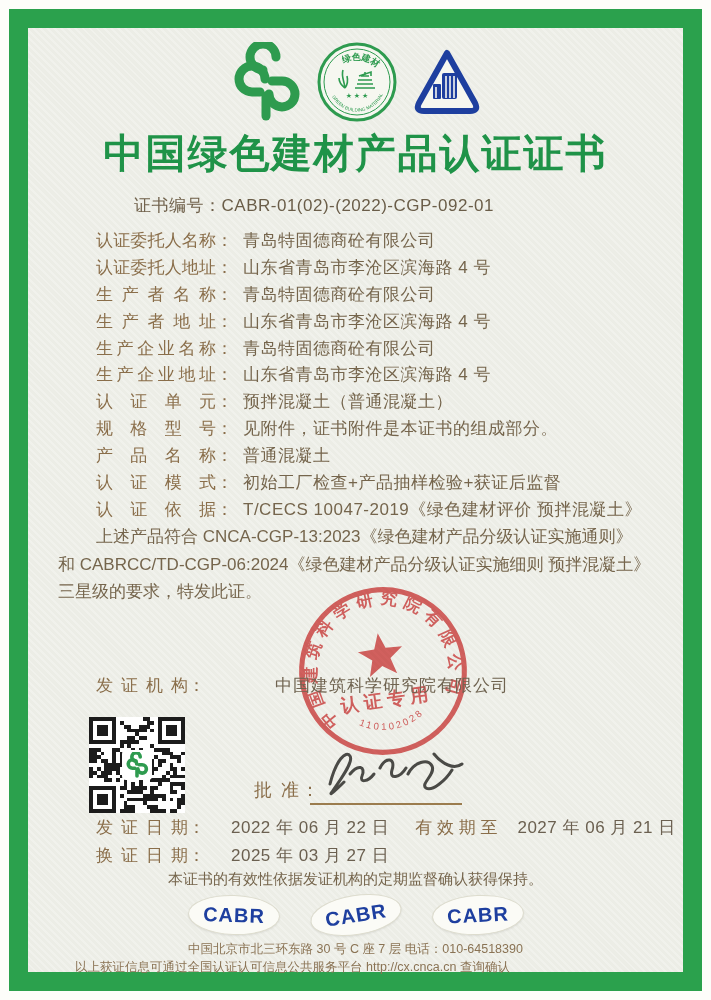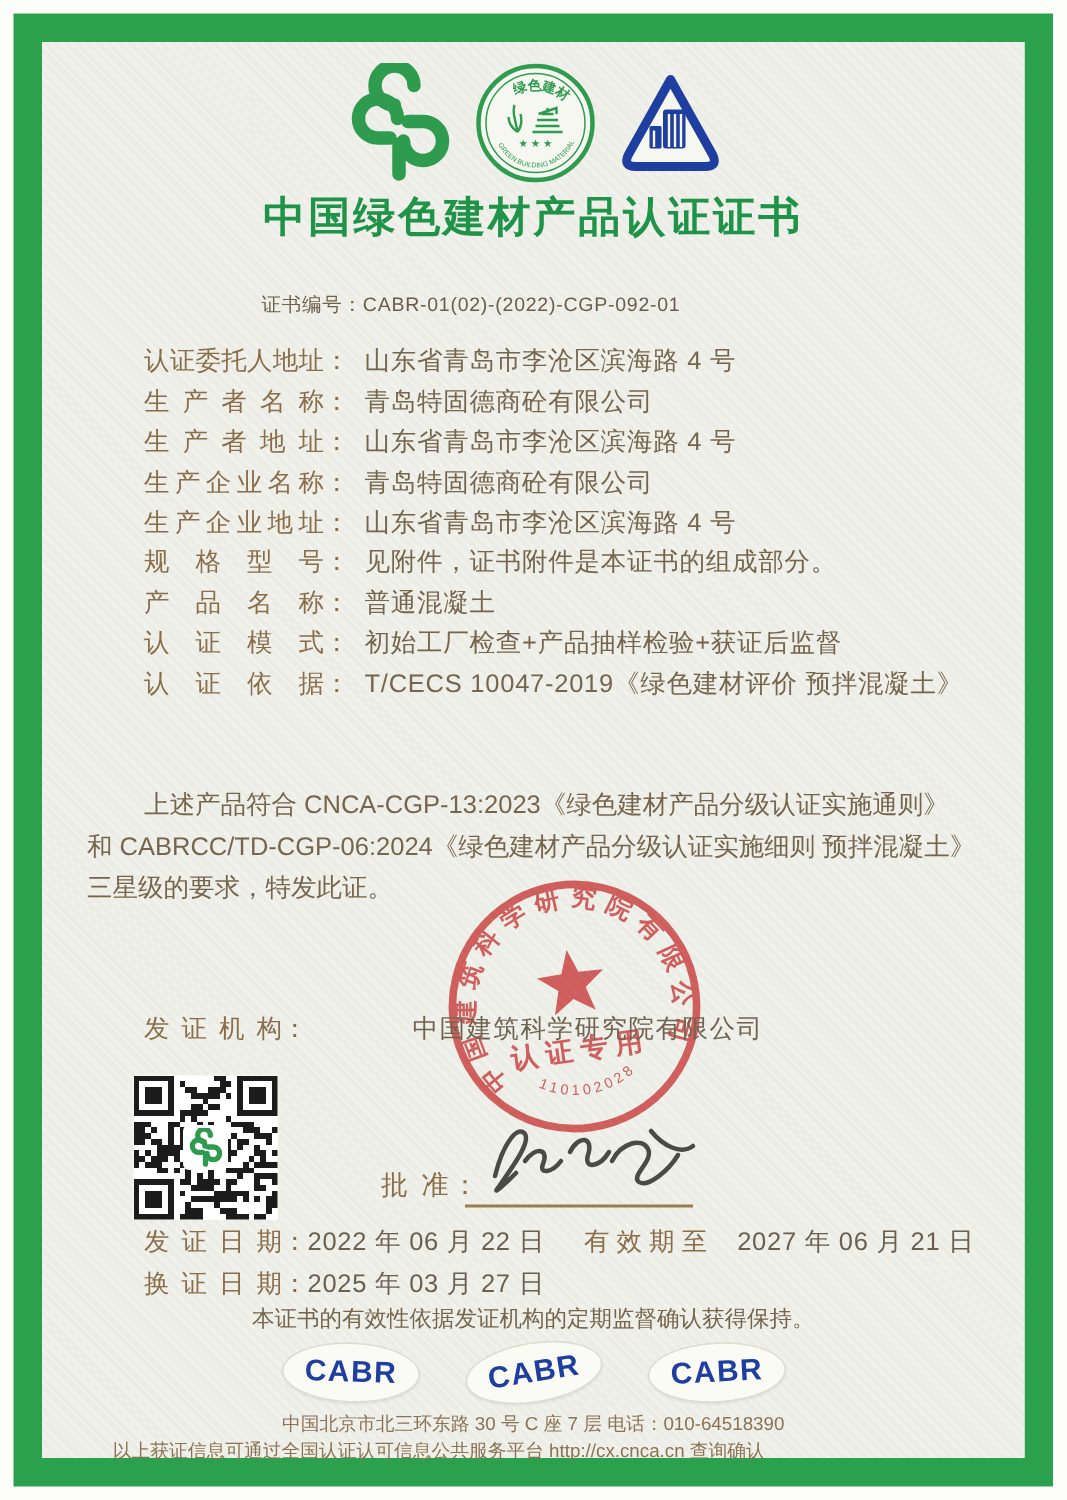--- a/index.html
+++ b/index.html
@@ -6,23 +6,23 @@
   body{font-family:"Liberation Sans", sans-serif;}
   .page{position:relative;width:711px;height:1000px;margin:0 auto;background:#fdfdfa;overflow:hidden;}
   .frame{position:absolute;left:9px;top:9px;right:9px;bottom:9px;border:19px solid #2ba14d;}
   .paper{position:absolute;left:28px;top:28px;right:28px;bottom:28px;
          background:#ecede6;
          background-image:repeating-linear-gradient(45deg, rgba(255,255,255,.25) 0 2px, rgba(0,0,0,0) 2px 5px);}
   
   .logos{position:absolute;top:42px;left:0;width:711px;display:flex;justify-content:center;align-items:flex-end;gap:14px;}
   
   .title{position:absolute;top:126px;left:0;width:711px;text-align:center;
-         font-size:28px;font-weight:700;color:#1f9348;letter-spacing:2px;}
+         font-size:40px;font-weight:700;color:#1f9348;letter-spacing:2px;}
   .certno{position:absolute;top:194px;left:0;width:628px;text-align:center;
-          font-size:13px;color:#6f604a;letter-spacing:.5px;}
+          font-size:17px;color:#6f604a;letter-spacing:.5px;}
   .certno b{font-weight:400;color:#6a5d48;}
   
   .fields{position:absolute;top:229px;left:96px;right:34px;}
   .frow{height:26.9px;font-size:17px;white-space:nowrap;}
   .flabel{display:inline-block;width:120px;color:#8a6e4a;text-align:justify;text-align-last:justify;vertical-align:top;}
   .fcolon{color:#8a6e4a;}
   .fvalue{color:#75654c;margin-left:10px;letter-spacing:.5px;}
   
   .statement{position:absolute;top:523px;left:58px;right:30px;font-size:17px;line-height:27.5px;color:#75654c;}
   .statement .ind{padding-left:38px;display:block;white-space:nowrap;}
@@ -41,21 +41,21 @@
              display:flex;align-items:center;justify-content:center;}
   
   .approval{position:absolute;left:254px;top:778px;font-size:18px;color:#8a6e4a;letter-spacing:2px;}
   .signline{position:absolute;left:310px;top:803px;width:152px;border-bottom:2px solid #9b7c4e;}
   .signature{position:absolute;left:316px;top:740px;}
   
   .dates{position:absolute;top:816px;left:96px;right:20px;}
   .drow{height:28px;font-size:17px;white-space:nowrap;}
   .dlabel{display:inline-block;width:92px;color:#8a6e4a;text-align:justify;text-align-last:justify;}
   .dcolon{color:#8a6e4a;}
-  .dvalue{color:#6b6050;letter-spacing:.5px;}
+  .dvalue{color:#6b6050;margin-left:26px;letter-spacing:.5px;}
   .dvalid-label{color:#8a6e4a;margin-left:26px;}
   .dvalid-value{color:#6b6050;margin-left:20px;letter-spacing:.5px;}
   .note{position:absolute;top:870px;left:0;width:711px;text-align:center;font-size:15px;color:#75654c;}
   
   .stamps{position:absolute;top:895px;left:0;width:711px;display:flex;justify-content:center;gap:30px;}
   .oval{width:90px;height:38px;background:#fbfbf6;border:1px solid #dddcce;border-radius:50%;
         box-shadow:0 1px 2px rgba(0,0,0,.08);display:flex;align-items:center;justify-content:center;
         font-size:20px;font-weight:700;color:#1e3f9f;letter-spacing:1px;}
   .oval.r1{transform:rotate(2deg);}
   .oval.r2{transform:rotate(-9deg);}
@@ -111,25 +111,27 @@
         </g>
       </svg>
     </span>
   </div>
 
   <div class="title">中国绿色建材产品认证证书</div>
 
   <div class="certno"><span>证书编号：</span><b>CABR-01(02)-(2022)-CGP-092-01</b></div>
 
   <div class="fields">
+    <div class="frow"><span class="flabel">认证委托人名称</span><span class="fcolon">：</span><span class="fvalue">青岛特固德商砼有限公司</span></div>
     <div class="frow"><span class="flabel">认证委托人地址</span><span class="fcolon">：</span><span class="fvalue">山东省青岛市李沧区滨海路 4 号</span></div>
     <div class="frow"><span class="flabel">生产者名称</span><span class="fcolon">：</span><span class="fvalue">青岛特固德商砼有限公司</span></div>
     <div class="frow"><span class="flabel">生产者地址</span><span class="fcolon">：</span><span class="fvalue">山东省青岛市李沧区滨海路 4 号</span></div>
     <div class="frow"><span class="flabel">生产企业名称</span><span class="fcolon">：</span><span class="fvalue">青岛特固德商砼有限公司</span></div>
     <div class="frow"><span class="flabel">生产企业地址</span><span class="fcolon">：</span><span class="fvalue">山东省青岛市李沧区滨海路 4 号</span></div>
+    <div class="frow"><span class="flabel">认证单元</span><span class="fcolon">：</span><span class="fvalue">预拌混凝土（普通混凝土）</span></div>
     <div class="frow"><span class="flabel">规格型号</span><span class="fcolon">：</span><span class="fvalue">见附件，证书附件是本证书的组成部分。</span></div>
     <div class="frow"><span class="flabel">产品名称</span><span class="fcolon">：</span><span class="fvalue">普通混凝土</span></div>
     <div class="frow"><span class="flabel">认证模式</span><span class="fcolon">：</span><span class="fvalue">初始工厂检查+产品抽样检验+获证后监督</span></div>
     <div class="frow"><span class="flabel">认证依据</span><span class="fcolon">：</span><span class="fvalue">T/CECS 10047-2019《绿色建材评价 预拌混凝土》</span></div>
   </div>
 
   <div class="statement">
     <span class="ind">上述产品符合 CNCA-CGP-13:2023《绿色建材产品分级认证实施通则》</span>
     <span class="ln">和 CABRCC/TD-CGP-06:2024《绿色建材产品分级认证实施细则 预拌混凝土》</span>
     <span class="ln">三星级的要求，特发此证。</span>

